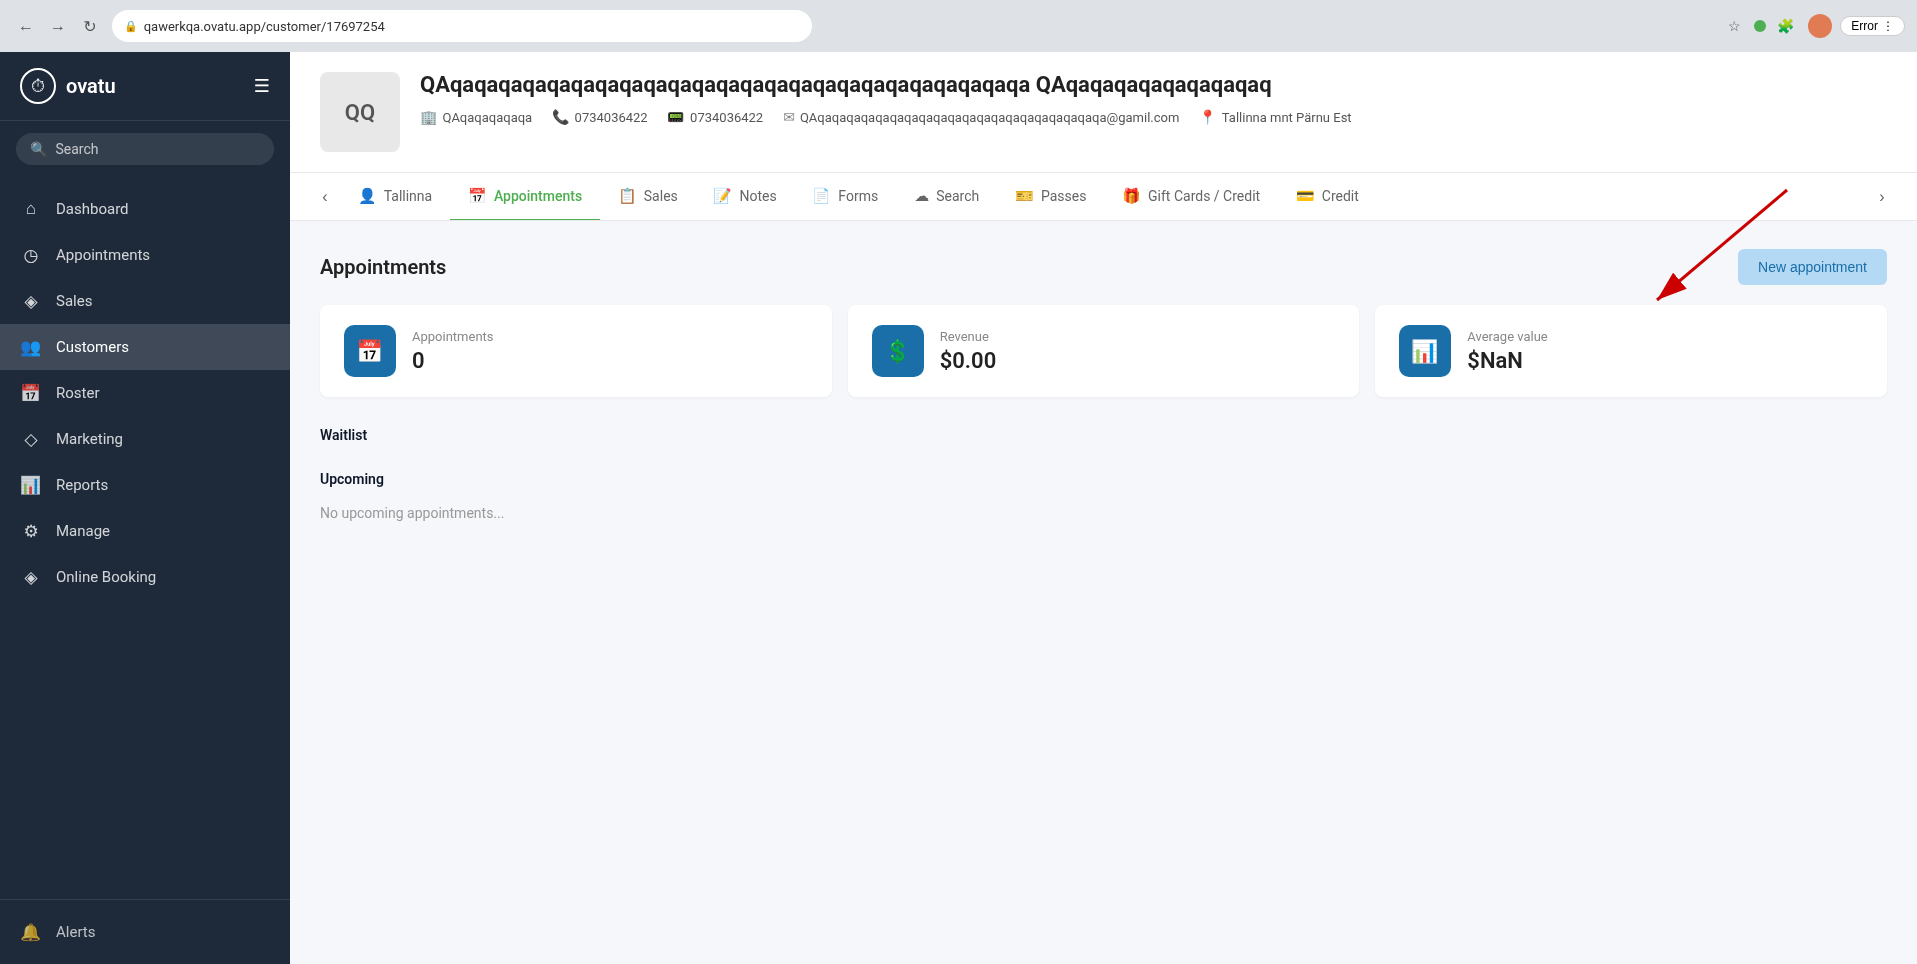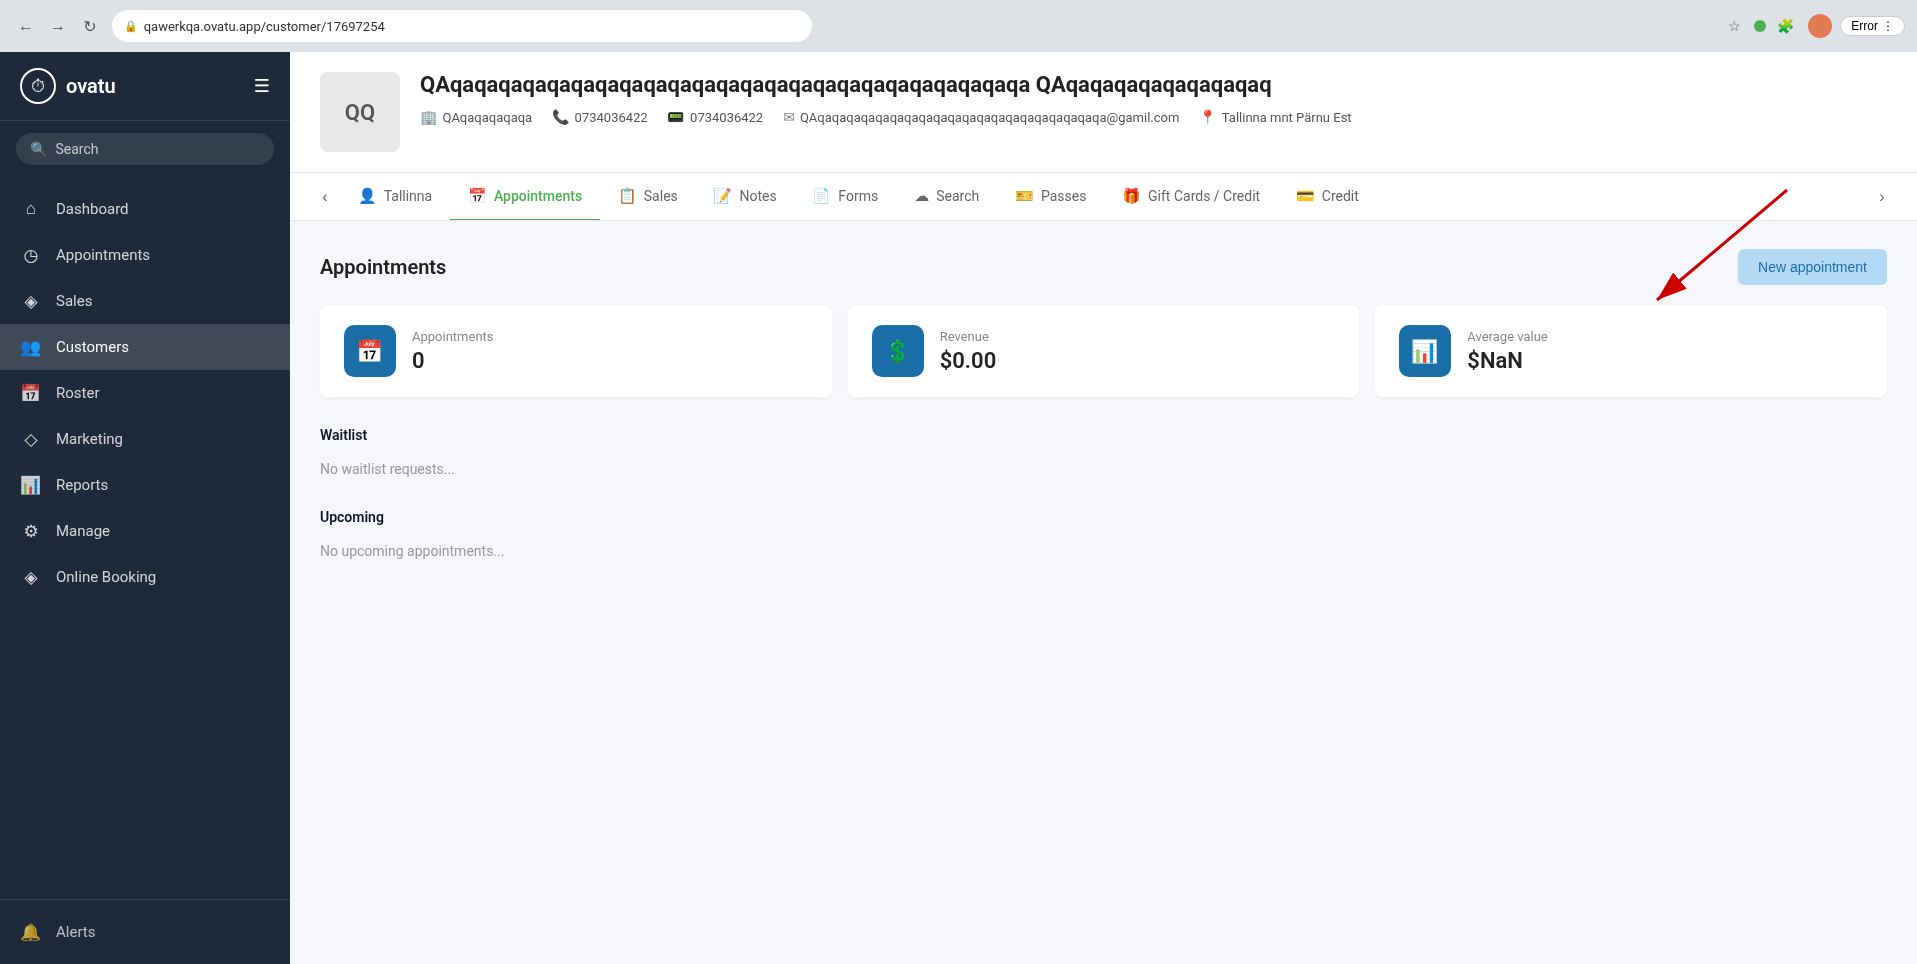--- a/index.html
+++ b/index.html
@@ -310,21 +310,20 @@
     <div class="stat-icon-box">📊</div>
     <div class="stat-info">
       <div class="stat-label">Average value</div>
       <div class="stat-value">$NaN</div>
     </div>
   </div>
         </div>
 
       <div class="content-section">
         <h3 class="content-section-title">Waitlist</h3>
-        <p class="empty-state">No waitlist requests...</p>
       </div>
 
       <div class="content-section">
         <h3 class="content-section-title">Upcoming</h3>
         <p class="empty-state">No upcoming appointments...</p>
       </div>
 
     </div>
   </div>
 </div>

